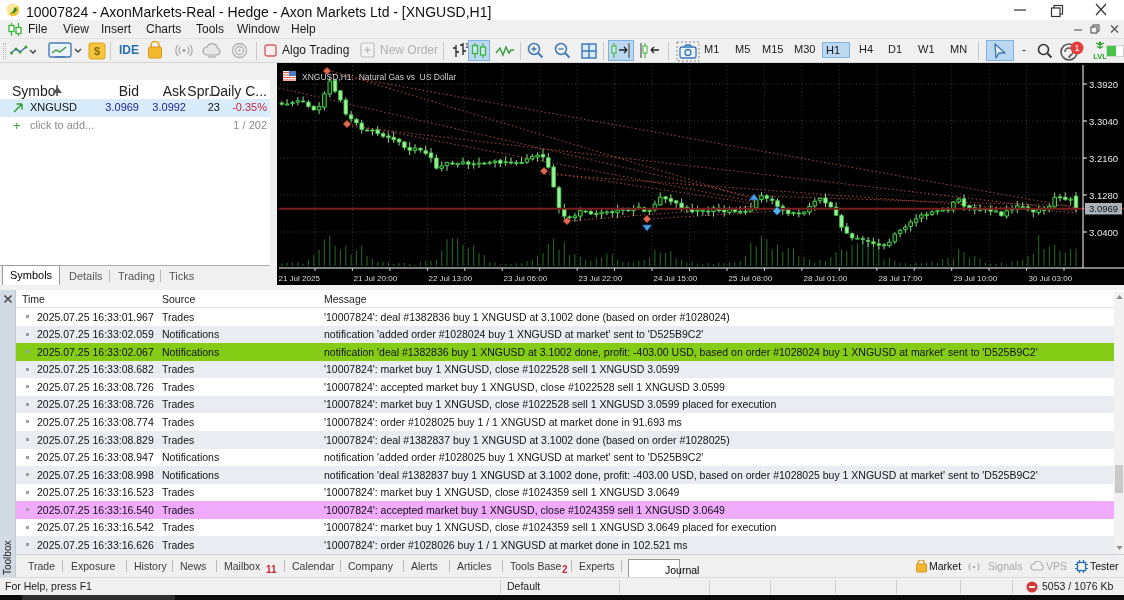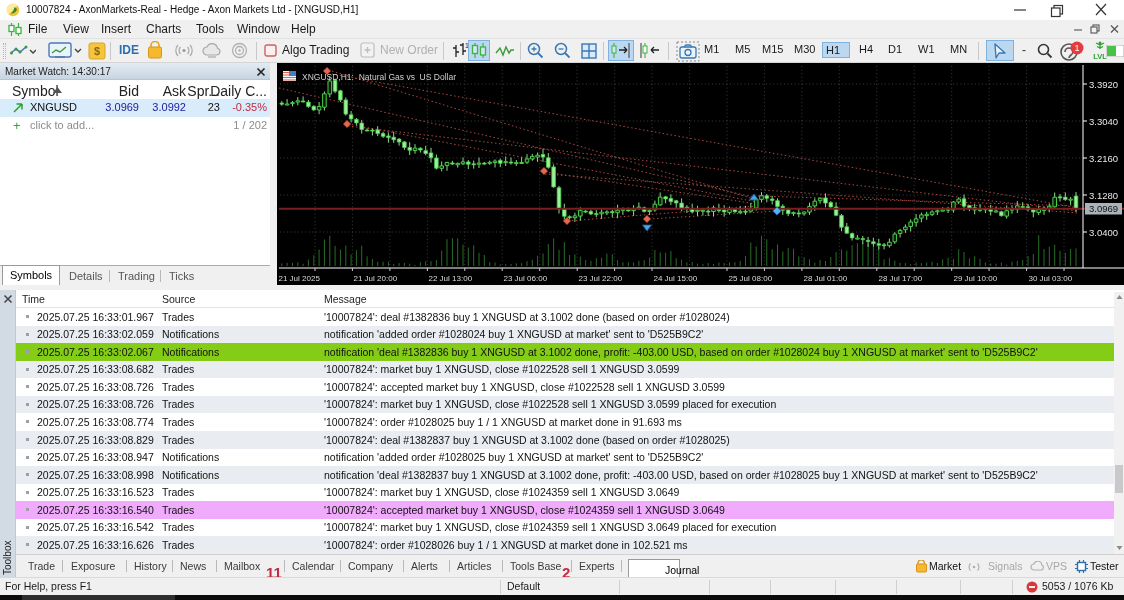--- a/index.html
+++ b/index.html
@@ -1,19 +1,19 @@
 <!DOCTYPE html>
 <html><head><meta charset="utf-8"><style>
 * { margin:0; padding:0; box-sizing:border-box; }
 body { width:1124px; height:600px; overflow:hidden; font-family:"Liberation Sans",sans-serif; position:relative; background:#f0f0f0; }
 #page { position:absolute; left:0; top:0; width:1124px; height:600px; }
 .abs { position:absolute; }
 
 #titlebar { left:0;top:0;width:1124px;height:20px;background:#fff; }
-#titletext { left:26px;top:4px;font-size:10px;color:#101010; }
+#titletext { left:26px;top:4px;font-size:14px;color:#101010; }
 
 #menubar { left:0;top:20px;width:1124px;height:18px;background:#f0f0f0; }
 .mi { position:absolute;top:2px;font-size:12px;color:#1a1a1a; }
 
 #toolbar { left:0;top:38px;width:1124px;height:25px;background:#f0f0f0;border-bottom:1px solid #d5d5d5;border-top:1px solid #e2e2e2; }
 .tsep { position:absolute;top:3px;width:1px;height:18px;background:#c9c9c9; }
 .tf { position:absolute;top:4px;font-size:11px;color:#1a1a1a;width:28px;text-align:left; }
 .tfa { background:#bcd8f1;border:1px solid #7fb2dd;padding:1px 3px;margin-left:-4px;margin-top:-2px;top:5px; }
 
 #mwtitle { left:0;top:63px;width:270px;height:17px;background:linear-gradient(#e3ebf2,#c7d5e2);border-bottom:1px solid #b9c6d0;font-size:10px;color:#222;padding:3px 0 0 5px; }
@@ -38,21 +38,21 @@
 .jt { left:21px; }
 .js { left:146px; }
 .jm { left:308px; }
 
 #jsb { left:1114px;top:292px;width:10px;height:262px;background:#f1f1f1; }
 #jthumb { position:absolute;left:1px;top:173px;width:8px;height:28px;background:#c9c9c9; }
 
 #btabs { left:16px;top:554px;width:1108px;height:23px;background:#f0f0f0;border-top:1px solid #d0d0d0;font-size:10.5px;color:#3a3a3a; }
 .bt { position:absolute;top:5px; }
 .bsep { position:absolute;top:5px;width:1px;height:12px;background:#b9b9b9; }
-.btn-red { position:absolute;color:#c22a3f;font-size:15px;font-weight:bold; }
+.btn-red { position:absolute;color:#c22a3f;font-size:10px;font-weight:bold; }
 #jact { position:absolute;left:612px;top:4px;width:52px;height:22px;background:#fff;border:1px solid #9a9a9a;border-bottom:0;text-align:center;padding-top:4px;color:#000;padding-left:36px; }
 
 #status { left:0;top:577px;width:1124px;height:18px;background:#f0f0f0;border-top:1px solid #d9d9d9;font-size:10.5px;color:#1a1a1a; }
 .ssep { position:absolute;top:2px;width:1px;height:14px;background:#cfcfcf; }
 #bstrip { left:0;top:595px;width:1124px;height:5px;background:#0c0c0c; }
 text { font-family:"Liberation Sans",sans-serif; }
 </style></head>
 <body>
 <div id="page">
 <div id="titlebar" class="abs"></div>
@@ -216,24 +216,20 @@
 <svg class="abs" style="left:1092px;top:2px" width="16" height="20" viewBox="0 0 16 20">
         <path d="M8 1v7M8 4l-4-2M8 4l4-2M8 7l-3-1.5M8 7l3-1.5" stroke="#2ca02c" stroke-width="1.3" fill="none"></path>
         <circle cx="8" cy="2" r="1.5" fill="#2ca02c"></circle>
         <text x="8" y="18" font-size="7.5" font-weight="bold" fill="#2ca02c" text-anchor="middle">LVL</text>
       </svg>
 <svg class="abs" style="left:1106px;top:6px" width="18" height="12" viewBox="0 0 18 12">
         <rect x="0" y="0" width="18" height="12" fill="#fff" stroke="#aaa"></rect>
         <rect x="1" y="1" width="9" height="10" fill="#47c447"></rect>
       </svg>
 </div>
-<div id="mwtitle" class="abs">Market Watch: 14:30:17
-<svg class="abs" style="left:256px;top:4px" width="10" height="10" viewBox="0 0 10 10">
-        <path d="M1.5 1.5l7 7M8.5 1.5l-7 7" stroke="#222" stroke-width="1.6"></path>
-      </svg></div>
 <div id="mwhead" class="abs">
 <span class="abs" style="left:12px;top:3px">Symbol</span>
 <svg class="abs" style="left:53px;top:7px" width="9" height="6" viewBox="0 0 9 6">
         <path d="M4.5 0L9 6H0Z" fill="#555"></path>
       </svg>
 <span class="abs" style="right:131px;top:3px">Bid</span>
 <span class="abs" style="right:84px;top:3px">Ask</span>
 <span class="abs" style="right:50px;top:3px">Spr...</span>
 <span class="abs" style="right:3px;top:3px">Daily C...</span>
 </div>

